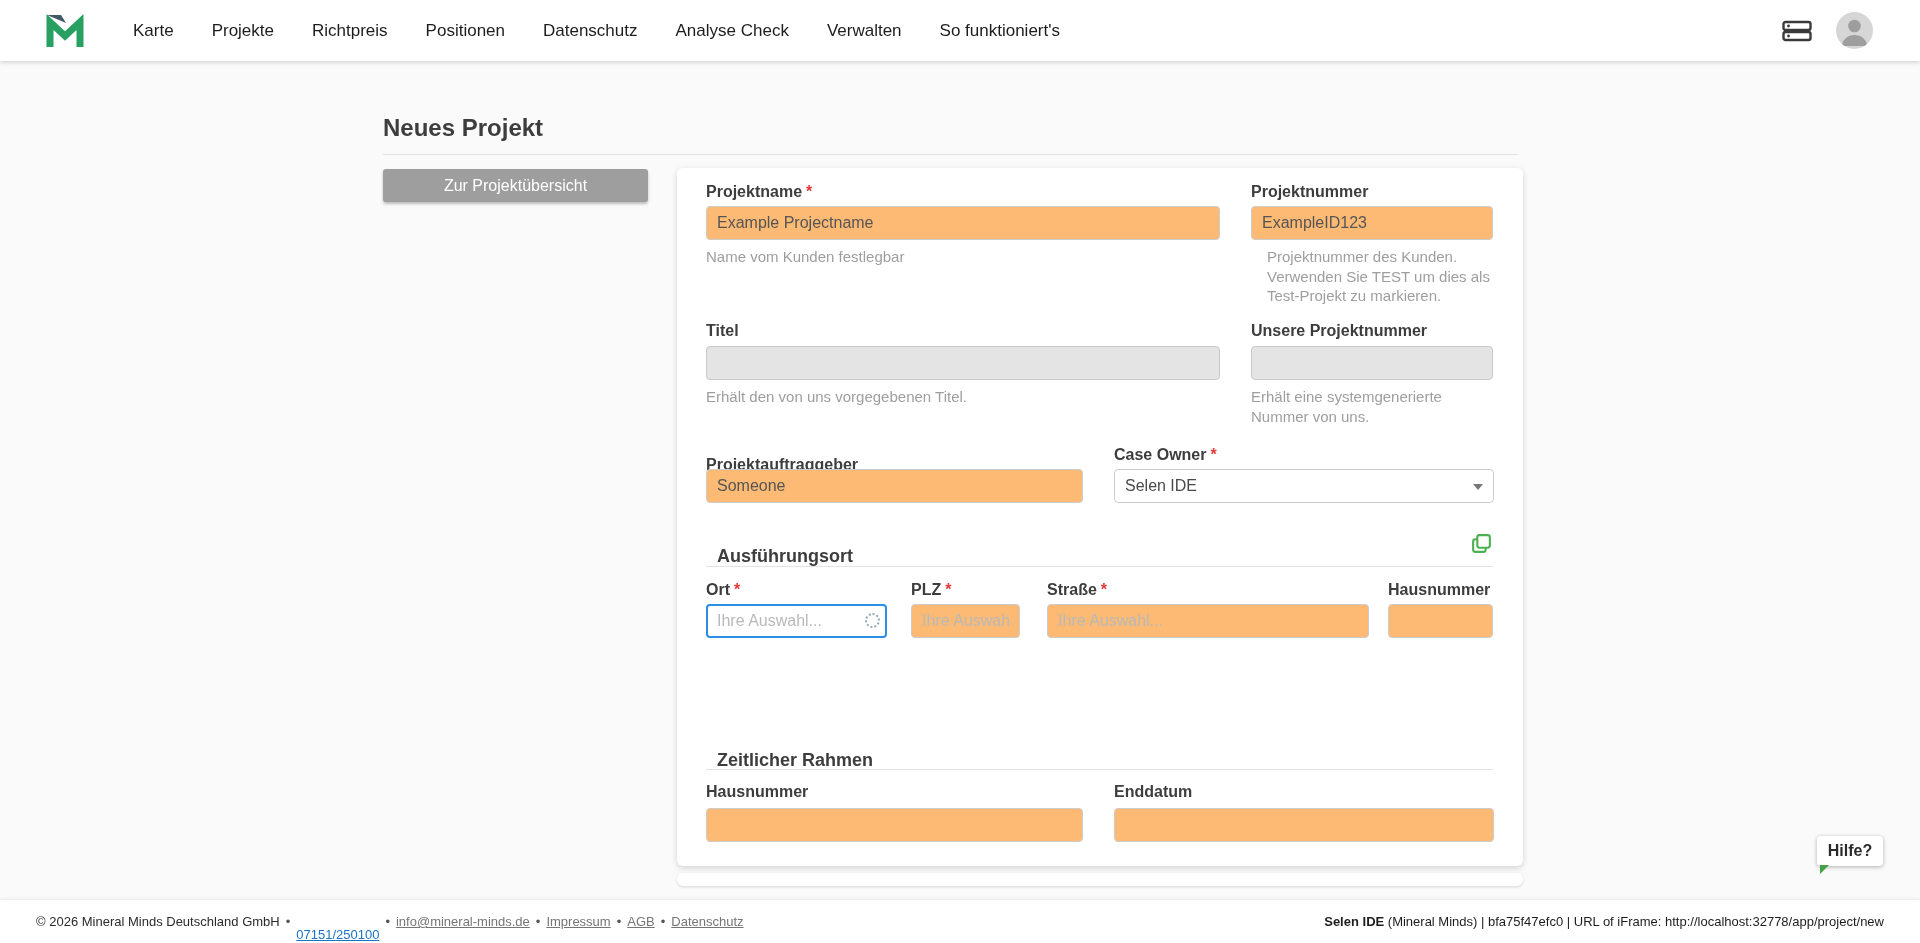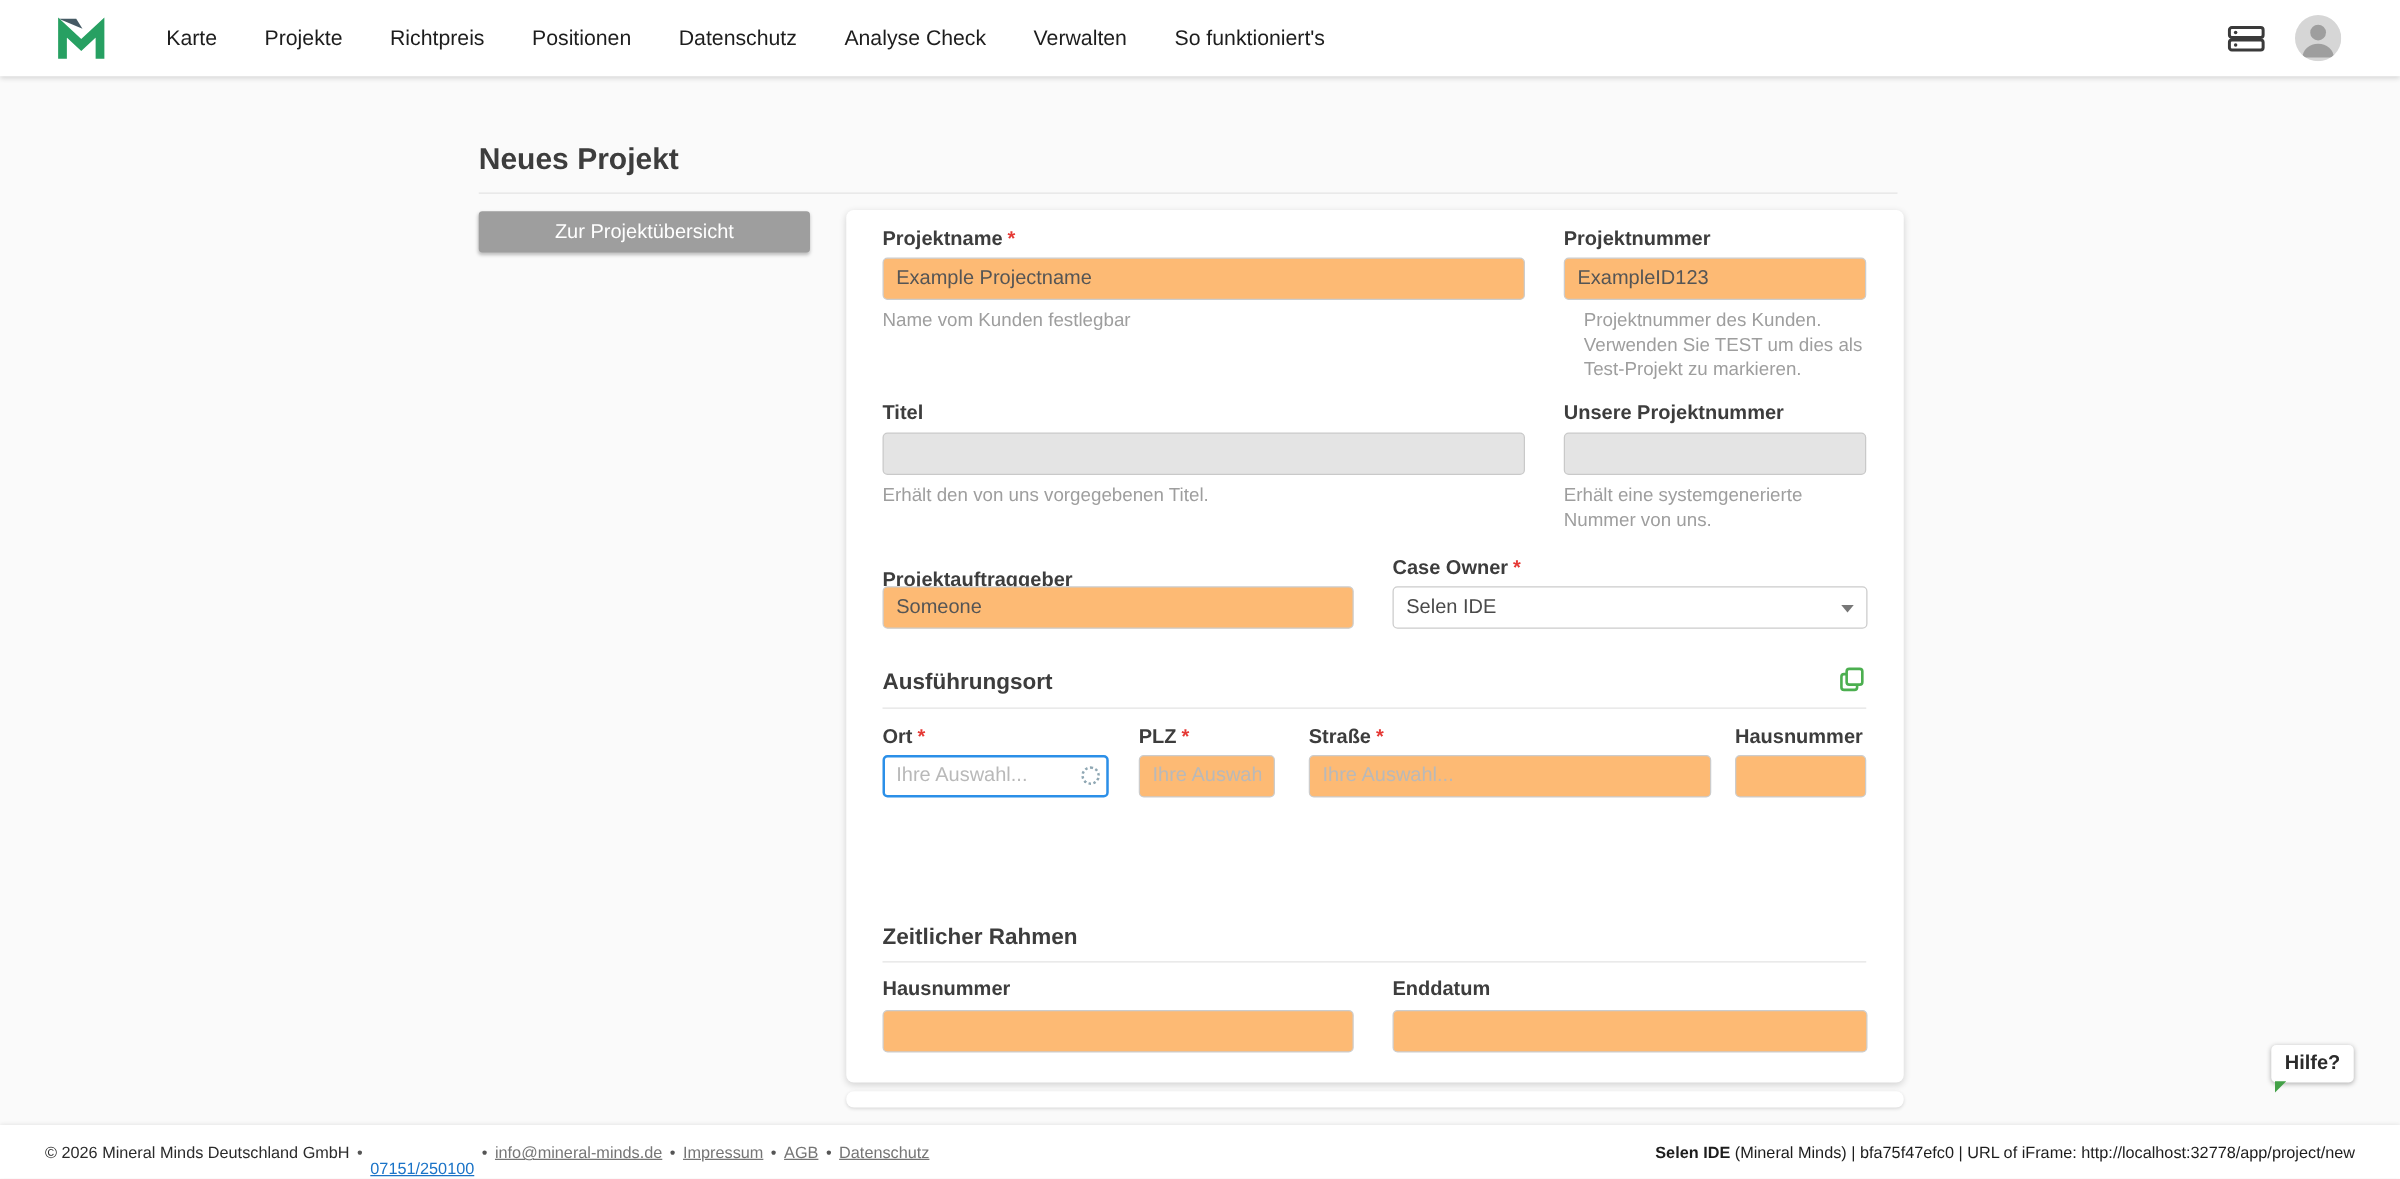--- a/index.html
+++ b/index.html
@@ -32,21 +32,21 @@
   .card{position:absolute;left:677px;top:168px;width:846px;height:698px;background:#fff;
     border-radius:6px;box-shadow:0 2px 6px rgba(0,0,0,0.16);}
   .flabel{position:absolute;font-size:16px;font-weight:700;color:#3d3d3d;white-space:nowrap;}
   .req{color:#e53935;margin-left:4px;}
   .tin{position:absolute;height:34px;border:1px solid #ccc;border-radius:4px;background:#fdba74;
     font-size:16px;font-family:inherit;color:#555;padding:0 10px;}
   .tin::placeholder{color:#b9b9b9;}
   .tin:disabled{background:#e4e4e4;border-color:#c9c9c9;}
   .helper{position:absolute;font-size:15px;color:#9e9e9e;line-height:1.3;margin:0;}
   .helper .light{color:#c2c2c2;}
-  .section-h{position:absolute;font-size:18px;font-weight:700;color:#3d3d3d;margin:0;}
+  .section-h{position:absolute;font-size:18px;font-weight:700;color:#3d3d3d;margin:11px;}
   .rule{position:absolute;height:1px;background:#e3e3e3;}
   .copy-btn{position:absolute;cursor:pointer;display:flex;}
 
   .select{position:absolute;height:34px;border:1px solid #ccc;border-radius:4px;background:#fff;
     font-size:16px;color:#4a4a4a;display:flex;align-items:center;padding:0 30px 0 10px;cursor:pointer;}
   .caret{position:absolute;right:10px;top:14px;width:0;height:0;
     border-left:5px solid transparent;border-right:5px solid transparent;border-top:6px solid #777;}
 
   .ort-wrap{position:absolute;left:29px;top:436px;width:181px;height:34px;}
   .ort-input{width:100%;height:100%;border:2px solid #2b8fe8;border-radius:4px;font-size:16px;

